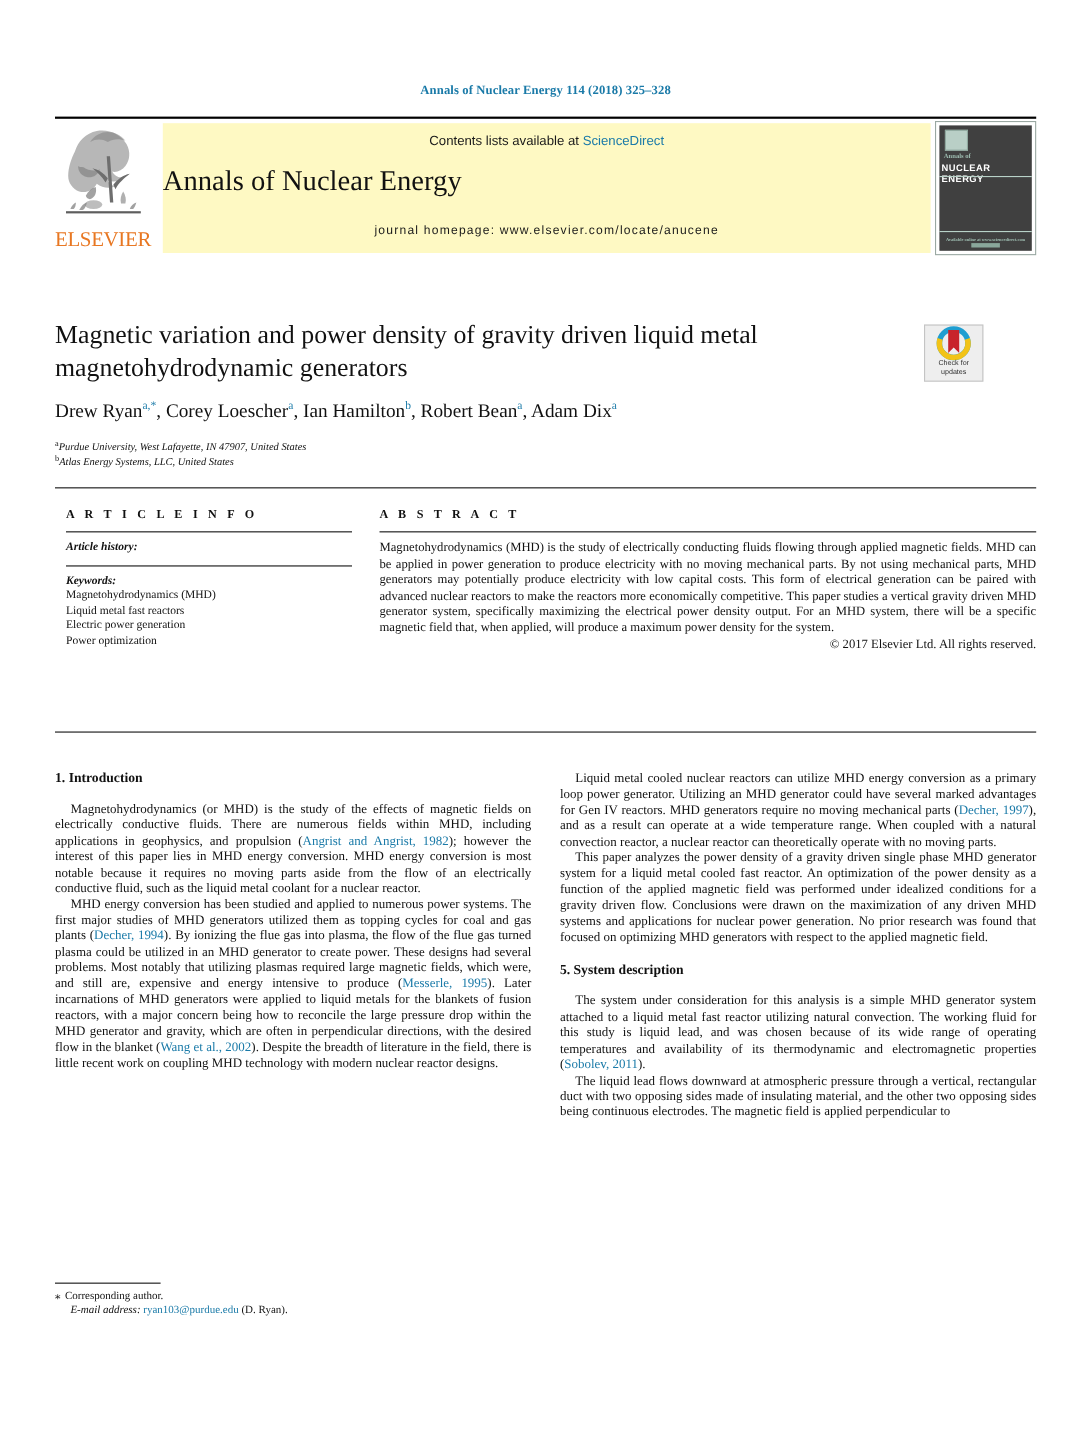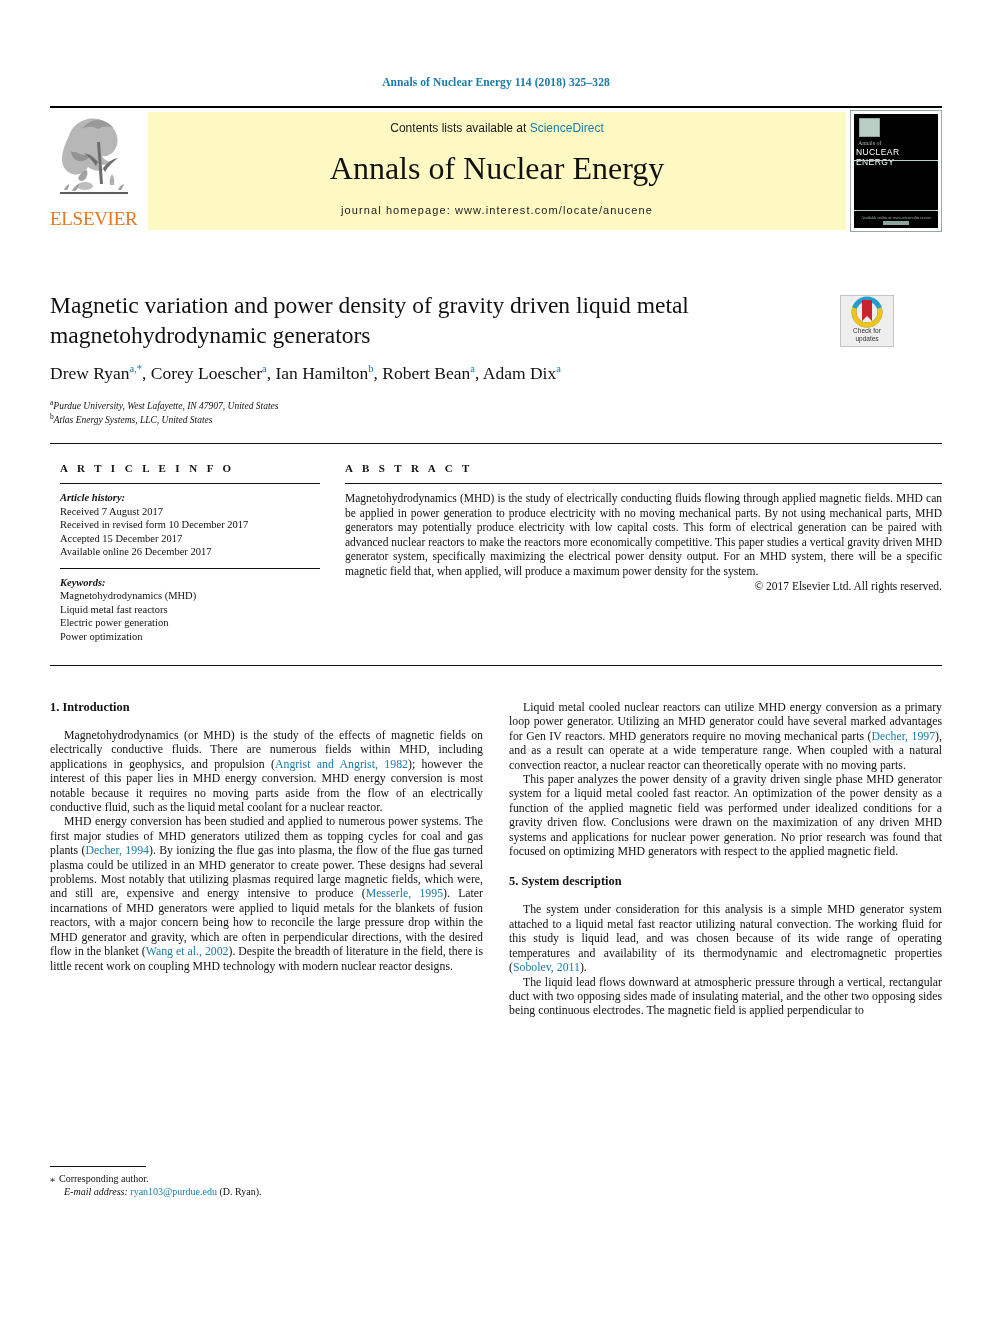--- a/index.html
+++ b/index.html
@@ -88,23 +88,23 @@
     text-align: center;
     font-family: "Liberation Sans", sans-serif;
     font-size: 12px;
     color: #1a1a1a;
   }
   .contents-line .sd { color: #1a7aa8; }
   .journal-name {
     position: absolute;
     left: 0; top: 38px;
     width: 698px;
-    text-align: center;
+    text-align: left;
     font-family: "Liberation Serif", serif;
-    font-size: 32px;
+    font-size: 26px;
     color: #111;
   }
   .homepage-line {
     position: absolute;
     left: 0; top: 92px;
     width: 698px;
     text-align: center;
     font-family: "Liberation Sans", sans-serif;
     font-size: 11px;
     letter-spacing: 1.1px;
@@ -115,21 +115,22 @@
     left: 800px; top: 0px;
     width: 92px;
     height: 122px;
     border: 1px solid #9aa8a2;
     background: #ffffff;
     box-sizing: border-box;
   }
   .cover-inner {
     position: absolute;
     left: 3px; top: 3px; right: 3px; bottom: 3px;
-    background: #000000;
+    background: #404040;
+    font-weight: bold;
   }
   .cover-logobox {
     position: absolute;
     left: 5px; top: 4px;
     width: 19px; height: 17px;
     background: #b9cfc6;
     border: 1px solid #8fa89e;
   }
   .cover-t1 {
     position: absolute;
@@ -357,21 +358,21 @@
       </svg>
       <div class="els-word">ELSEVIER</div>
     </div>
 
     <div class="masthead-center">
       <div class="contents-line">
         <span>Contents lists available at </span><span class="sd">ScienceDirect</span>
       </div>
       <div class="journal-name">Annals of Nuclear Energy</div>
       <div class="homepage-line">
-        <span>journal homepage: </span><span>www.interest.com/locate/anucene</span>
+        <span>journal homepage: </span><span>www.elsevier.com/locate/anucene</span>
       </div>
     </div>
 
     <div class="cover-thumb">
       <div class="cover-inner">
         <div class="cover-logobox"></div>
         <div class="cover-t1">Annals of</div>
         <div class="cover-t2">NUCLEAR ENERGY</div>
         <div class="cover-hr" style="top:46px;"></div>
         <div class="cover-hr" style="top:96px;"></div>
@@ -400,26 +401,20 @@
   <div class="affil" id="affil-a"><sup>a</sup><span>Purdue University, West Lafayette, IN 47907, United States</span></div>
   <div class="affil" id="affil-b"><sup>b</sup><span>Atlas Energy Systems, LLC, United States</span></div>
 
   <div class="band-top"></div>
 
   <div class="info-col">
     <div class="heading-sp">A R T I C L E   I N F O</div>
     <div class="mini-rule"></div>
     <div class="info-body">
       <div class="lbl">Article history:</div>
-      <div id="history-lines">
-          <div>Received 7 August 2017</div>
-          <div>Received in revised form 10 December 2017</div>
-          <div>Accepted 15 December 2017</div>
-          <div>Available online 26 December 2017</div>
-        </div>
     </div>
     <div class="mini-rule thin"></div>
     <div class="info-body kw-block">
       <div class="lbl">Keywords:</div>
       <div id="keyword-lines">
           <div>Magnetohydrodynamics (MHD)</div>
           <div>Liquid metal fast reactors</div>
           <div>Electric power generation</div>
           <div>Power optimization</div>
         </div>

